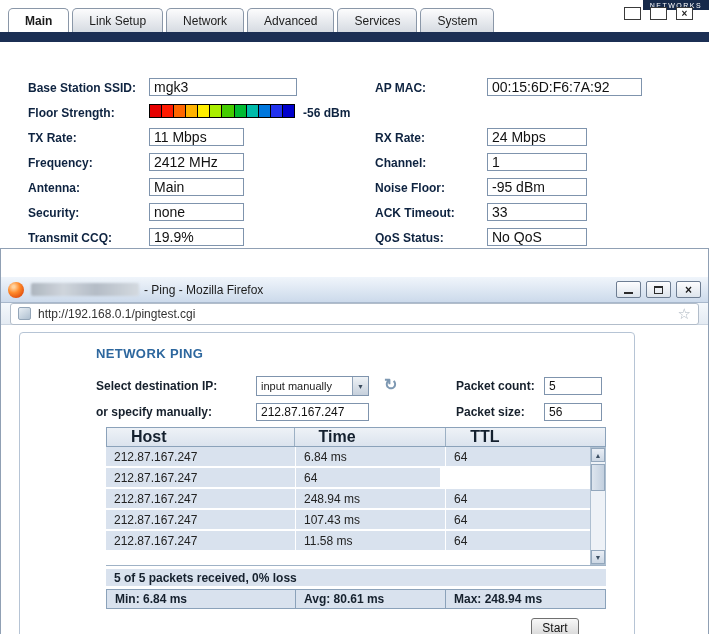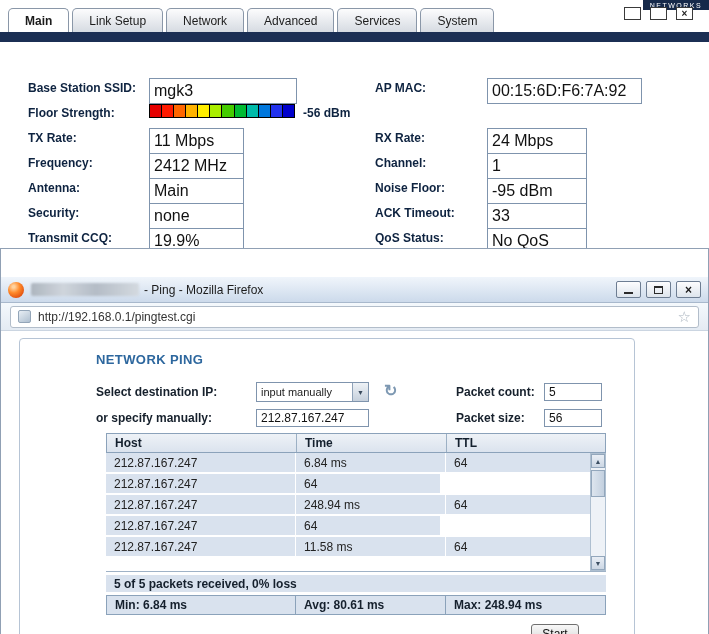--- a/index.html
+++ b/index.html
@@ -13,43 +13,43 @@
          border:1px solid #8a97a8; border-bottom:none; border-radius:5px 5px 0 0; cursor:pointer; }
   .tab.active { background:#fff; font-weight:bold; }
   .navband { position:absolute; left:0; top:32px; width:709px; height:10px; background:#1b2f54; }
   .brand-corner { position:absolute; top:0; right:0; width:66px; height:10px; background:#16294a;
          color:#fff; font-size:7px; letter-spacing:1.5px; display:flex; align-items:center; justify-content:center; }
   .outer-controls { position:absolute; top:7px; right:16px; display:flex; gap:9px; z-index:3; }
   .outer-btn { width:17px; height:13px; border:1px solid #3a3a3a; background:#fff;
          display:flex; align-items:center; justify-content:center; font-size:10px; font-weight:bold; color:#222; line-height:1; }
 
   .fld-label { position:absolute; font-size:12px; font-weight:bold; color:#0e2340; white-space:nowrap; }
-  .fld-input { position:absolute; height:26px; border:1px solid #7f94ad; background:#fff;
-         font-family:inherit; font-size:16px; color:#111; padding:0 4px; }
+  .fld-input { position:absolute; height:18px; border:1px solid #7f94ad; background:#fff;
+         font-family:inherit; font-size:14px; color:#111; padding:0 4px; }
   .sig-bar { position:absolute; width:146px; height:14px; background:#000; display:flex; gap:1px; padding:1px; }
   .sig-block { flex:1; }
   .sig-value { position:absolute; font-size:12px; font-weight:bold; color:#0e2340; }
 
   
   .ff-window { position:absolute; left:0; top:248px; width:709px; height:386px; background:#fff; border:1px solid #90a0b4; }
   .ff-titlebar { height:26px; background:linear-gradient(#f0f5fb,#ccdaeb); border-bottom:1px solid #a8b8cc;
          display:flex; align-items:center; padding:0 7px;margin-top:28px; }
   .ff-icon { width:16px; height:16px; border-radius:50%; flex:0 0 auto;
          background:radial-gradient(circle at 35% 30%, #ffd29e 8%, #ff8a2a 40%, #e35412 75%, #b23a05); }
   .redacted { display:inline-block; width:108px; height:13px; margin:0 5px 0 7px; border-radius:2px;
          background:linear-gradient(90deg,#aeb6bf,#cfd5dc 30%,#b4bcc6 60%,#d4dae0); filter:blur(1.2px); }
   .ff-title { font-size:12px; color:#1c1c1c; display:flex; align-items:center; white-space:nowrap; }
   .ff-controls { margin-left:auto; display:flex; gap:5px; }
   .winbtn { width:25px; height:17px; border:1px solid #6d7d92; border-radius:2px;
          background:linear-gradient(#fdfdfe,#dde4ec); display:flex; align-items:center; justify-content:center; cursor:pointer; }
   .g-min { width:9px; height:2px; background:#2a2a2a; margin-top:7px; }
   .g-max { width:9px; height:8px; border:1px solid #2a2a2a; border-top-width:2px; }
   .g-close { font-size:12px; font-weight:bold; color:#1a1a1a; line-height:1; }
 
-  .ff-urlrow { height:28px; background:linear-gradient(#f4f8fc,#e4ebf3); border-bottom:1px solid #cbd5e1;
+  .ff-urlrow { height:22px; background:linear-gradient(#f4f8fc,#e4ebf3); border-bottom:1px solid #cbd5e1;
          display:flex; align-items:center; padding:8px 9px; }
   .url-box { flex:1; height:22px; background:#fff; border:1px solid #b2bdca; border-radius:3px;
          display:flex; align-items:center; padding:0 7px; }
   .site-icon { width:13px; height:13px; border-radius:2px; border:1px solid #93a5b8;
          background:linear-gradient(145deg,#e8eef4,#aebfd0); flex:0 0 auto; }
   .url-text { font-size:12px; color:#333; margin-left:7px; }
   .star-icon { margin-left:auto; font-size:15px; color:#aab4bf; line-height:1; cursor:pointer; }
 
   .ff-page { position:relative; height:328px; background:#fff; }
   .panel { position:absolute; left:18px; top:7px; width:616px; height:310px;
@@ -61,22 +61,22 @@
          background:#fff; display:flex; align-items:center; cursor:pointer; }
   .select-text { flex:1; font-size:11px; color:#222; padding-left:4px; }
   .select-arrow { width:16px; height:100%; background:linear-gradient(#eef2f6,#c6d0dc);
          border-left:1px solid #8fa2b8; font-size:7px; color:#3a4a5c; display:flex; align-items:center; justify-content:center; }
   .refresh-icon { position:absolute; left:364px; top:42px; font-size:16px; font-weight:bold; color:#7d98b2; cursor:pointer; }
   .small-input { position:absolute; height:18px; border:1px solid #7f94ad; font-size:12px;
          font-family:inherit; color:#111; padding:0 4px; background:#fff; }
 
   .ptable { position:absolute; left:86px; top:94px; width:500px; }
   .phead { display:flex; height:20px; border:1px solid #8ba2ba; background:linear-gradient(#eef2f7,#dbe3ee); }
-  .ph { font-size:12px; font-weight:bold; color:#14202e; padding-left:8px; display:flex; align-items:center;
-         border-right:1px solid #9cb0c4; }
+  .ph { font-size:16px; font-weight:bold; color:#14202e; padding-left:8px; display:flex; align-items:center;
+         border-right:1px solid #9cb0c4;margin-left:16px; }
   .ph:last-child { border-right:none; }
   .pbody { position:relative; height:118px; background:#fff; }
   .prow { display:flex; height:19px; margin-bottom:2px; width:484px; }
   .pc { background:#d9e2ee; font-size:12px; color:#222; display:flex; align-items:center;
          padding-left:8px; border-right:1px solid #fff; }
   .pc:last-child { border-right:none; }
   .scrollbar { position:absolute; right:0; top:0; width:16px; height:118px; background:#eef2f7; border:1px solid #aebfd0; }
   .sb-btn { position:absolute; left:0; width:14px; height:14px; background:linear-gradient(#e9eef5,#ccd7e4);
          border:1px solid #93a7bc; font-size:7px; color:#3c4f63; display:flex; align-items:center; justify-content:center; cursor:pointer; }
   .sb-up { top:0; } .sb-down { bottom:0; }
@@ -222,20 +222,21 @@
             <div class="pc" style="width:190px;">212.87.167.247</div>
             <div class="pc" style="width:144px;">64</div>
           </div>
           <div class="prow">
             <div class="pc" style="width:190px;">212.87.167.247</div>
             <div class="pc" style="width:150px;">248.94 ms</div>
             <div class="pc" style="width:144px;">64</div>
           </div>
           <div class="prow">
             <div class="pc" style="width:190px;">212.87.167.247</div>
+            <div class="pc" style="width:150px;">107.43 ms</div>
             <div class="pc" style="width:144px;">64</div>
           </div>
           <div class="prow">
             <div class="pc" style="width:190px;">212.87.167.247</div>
             <div class="pc" style="width:150px;">11.58 ms</div>
             <div class="pc" style="width:144px;">64</div>
           </div>
           <div class="scrollbar">
             <div class="sb-btn sb-up">▲</div>
             <div class="sb-thumb"></div>

